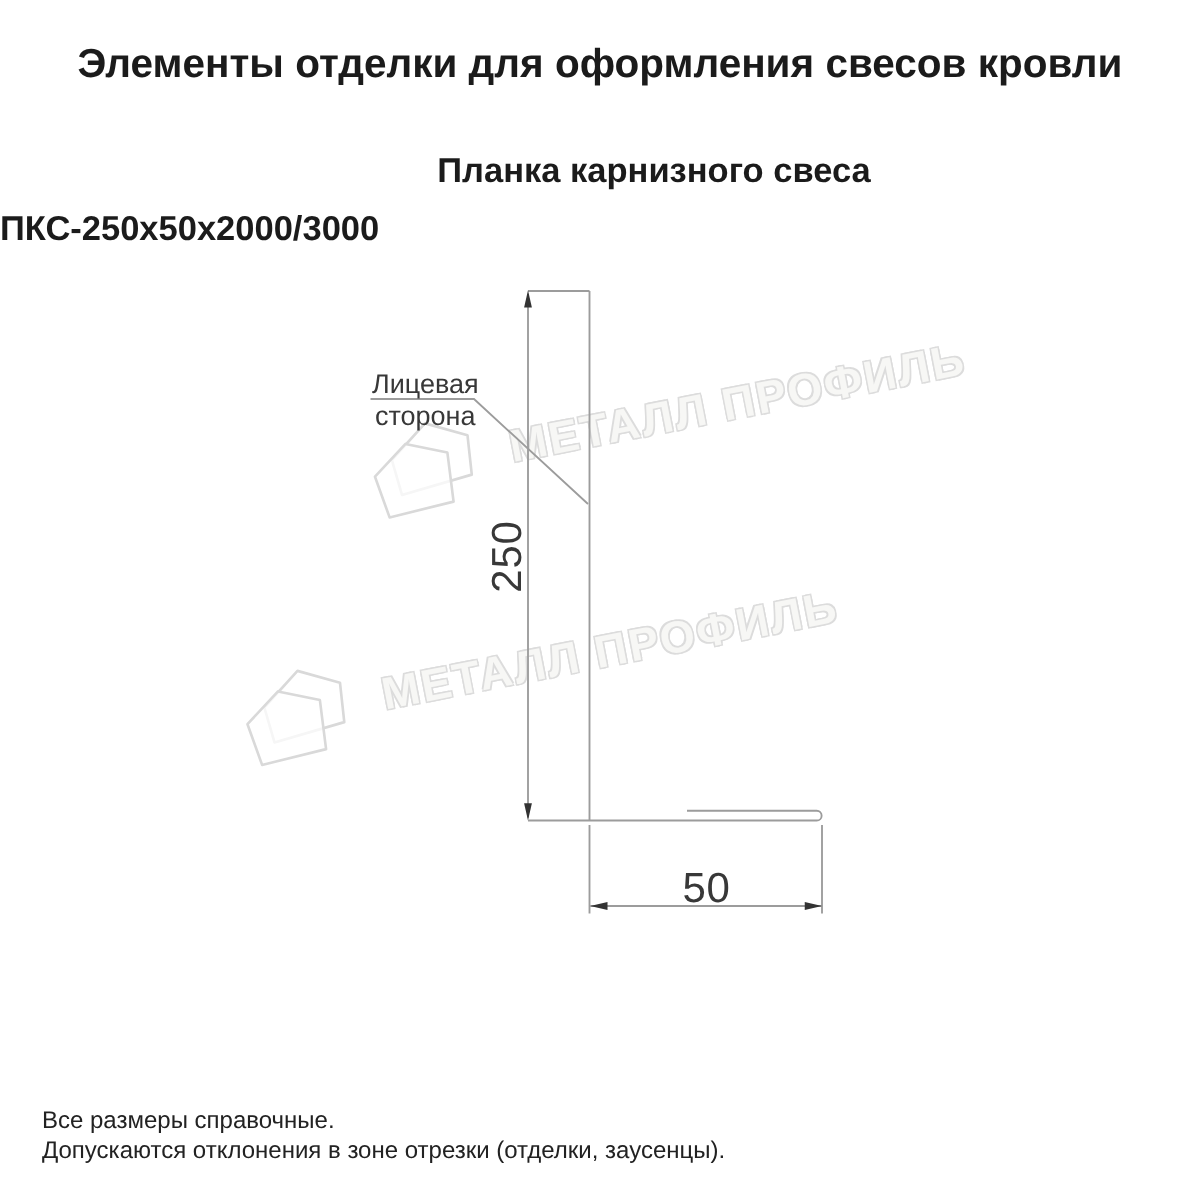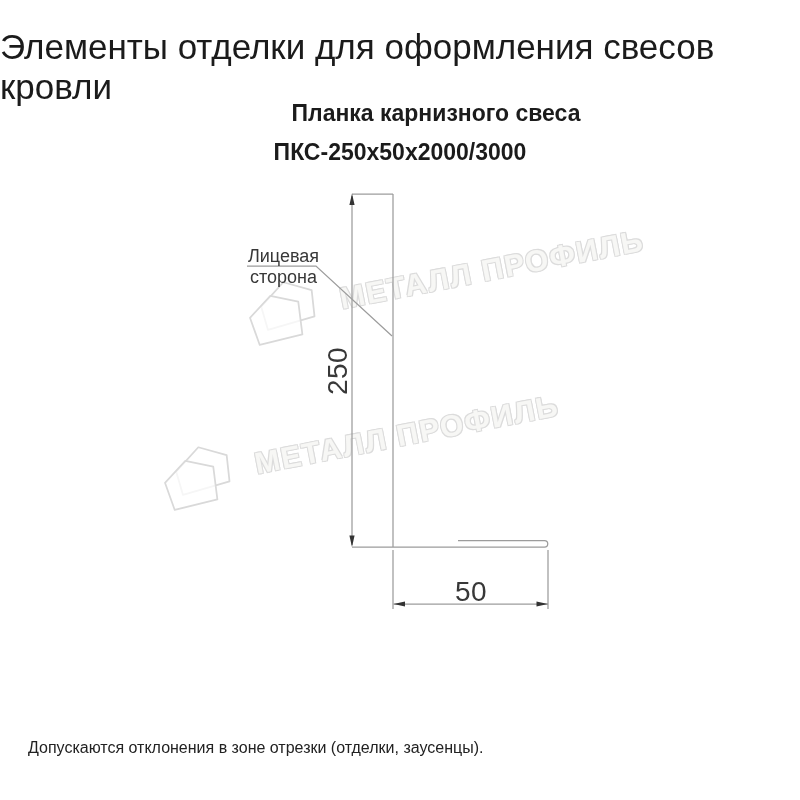--- a/index.html
+++ b/index.html
@@ -1,23 +1,23 @@
 <!DOCTYPE html>
 <html><head>
 <meta charset="utf-8">
 <style>
   html,body{margin:0;padding:0;background:#ffffff;}
   body{width:800px;height:800px;font-family:"Liberation Sans",sans-serif;}
   .page{position:relative;width:800px;height:800px;background:#ffffff;overflow:hidden;}
 
-  .title{position:absolute;top:27px;left:0;width:100%;margin:0;
-         font-size:35px;font-weight:normal;color:#1b1b1b;}
+  .title{position:absolute;top:27px;left:0;width:100%;margin:0;text-align:center;
+         font-size:27px;font-weight:bold;color:#1b1b1b;}
   .subtitle{position:absolute;top:100px;left:0;width:100%;text-align:center;
          font-size:23px;font-weight:bold;color:#1b1b1b;padding-left:36px;}
-  .sku{position:absolute;top:139px;left:0;width:100%;text-align:center;
+  .sku{position:absolute;top:139px;left:0;width:100%;
          font-size:23px;font-weight:bold;color:#1b1b1b;}
 
   .watermark{position:absolute;display:flex;align-items:center;gap:12px;
          transform-origin:left center;pointer-events:none;white-space:nowrap;}
   .wm1{left:238px;top:285px;transform:rotate(-11deg);}
   .wm2{left:153px;top:450px;transform:rotate(-11deg);}
   .wm-text{font-size:30px;font-weight:bold;letter-spacing:1.5px;color:#f7f7f5;
          text-shadow:1px 1px 0 #dcdcdc,-1px -1px 0 #dcdcdc,1px -1px 0 #dcdcdc,-1px 1px 0 #dcdcdc;}
   .wm-logo{width:92px;height:68px;flex:0 0 auto;}
   .wm-logo polygon{fill:rgba(255,255,255,0.75);stroke:#d9d9d9;stroke-width:1.6;stroke-linejoin:round;}
@@ -73,16 +73,17 @@
     <polygon class="arr" points="393.5,604 405,601.4 405,606.6"></polygon>
     <polygon class="arr" points="548,604 536.5,601.4 536.5,606.6"></polygon>
 
     <text class="lbl" x="248" y="262">Лицевая</text>
     <text class="lbl" x="250" y="283">сторона</text>
     <text class="dim" text-anchor="middle" transform="translate(347 371) rotate(-90)">250</text>
     <text class="dim" text-anchor="middle" x="471" y="601">50</text>
   </svg>
 
   <div class="footer">
+    <div>Все размеры справочные.</div>
     <div>Допускаются отклонения в зоне отрезки (отделки, заусенцы).</div>
   </div>
 
 </div>
 
 </body></html>

